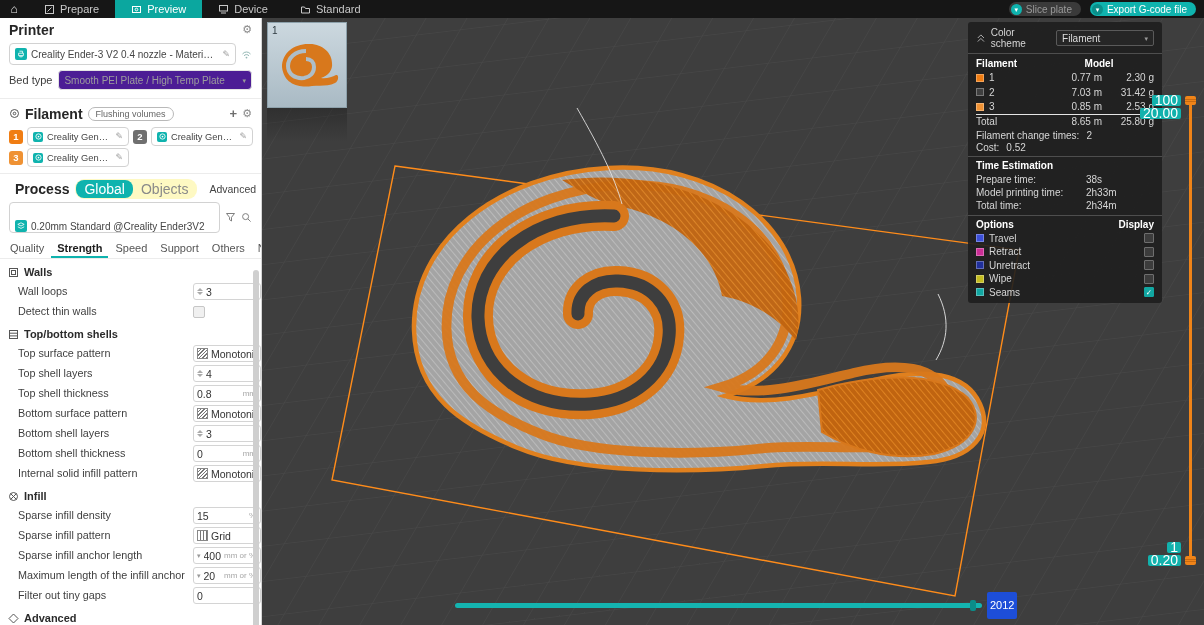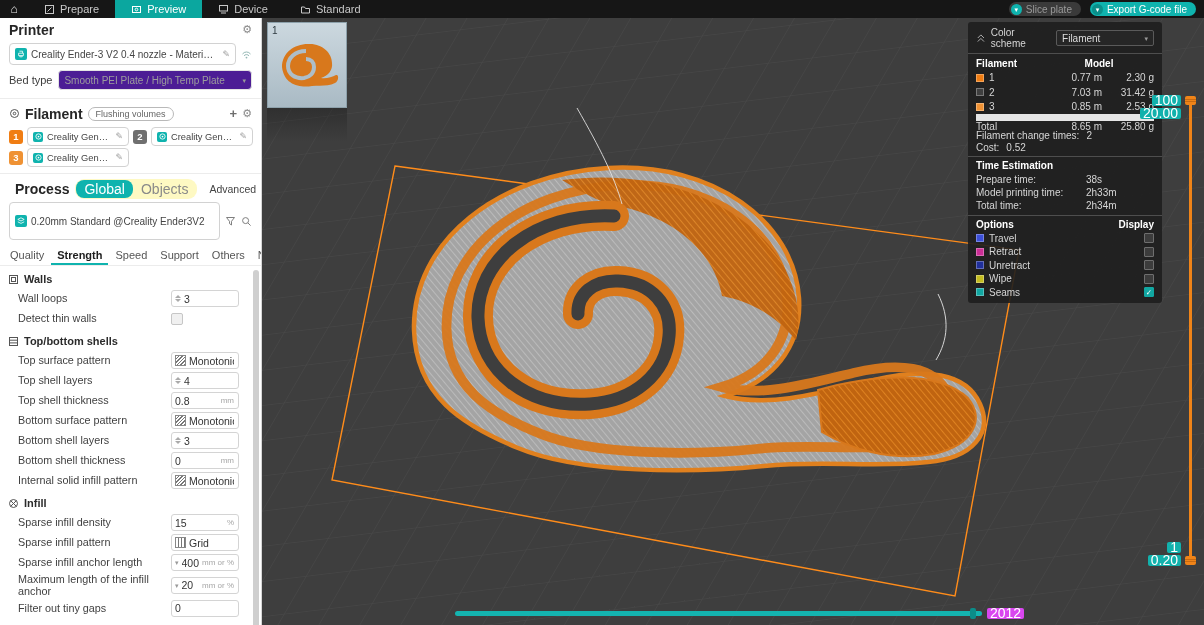--- a/index.html
+++ b/index.html
@@ -54,27 +54,27 @@
     display:flex; align-items:center; justify-content:center; cursor:pointer; }
   .filsel { width:102px; flex:none; height:19px; }
   .filsel .txt { font-size:9.3px; }
   .seg { display:flex; background:#fef9c3; border-radius:9px; padding:1px; font-size:14px; flex:none;justify-content:space-between; }
   .seg .on { background:#0fb3ae; color:#fff; border-radius:8px; padding:1px 8px; cursor:pointer; }
   .seg .off { color:#8a8a8a; padding:1px 8px; cursor:pointer; }
   .advlbl { font-size:10.5px; color:#444; }
   .toggle { width:24px; height:13px; flex:none; border-radius:7px; background:#0fb3ae; position:relative; cursor:pointer; }
   .toggle::after { content:""; position:absolute; right:1px; top:1px; width:11px; height:11px; border-radius:50%; background:#fff; }
   .preset-row { display:flex; align-items:center; gap:5px; padding:2px 9px; }
-  .preset-row .sel { flex:1; height:38px; }
+  .preset-row .sel { flex:1; height:31px;align-items:flex-end; }
   .ptabs { display:flex; gap:1px; padding:2px 4px 0; border-bottom:1px solid #ececec; height:24px; align-items:flex-end; }
   .ptab { padding:3px 6px 4px; color:#555; font-size:11px; cursor:pointer; white-space:nowrap; }
   .ptab.active { font-weight:bold; color:#1d1d1d; border-bottom:2px solid #0fb3ae; padding-bottom:2px; }
   .sec-h { display:flex; align-items:center; gap:5px; height:20px; padding:0 8px; font-weight:bold;
     font-size:11px; color:#2b2b2b; margin-top:3px; }
-  .prow { display:flex; align-items:center; padding:0 22px 0 18px; min-height:19px; margin-bottom:1px; }
+  .prow { display:flex; align-items:center; padding:0 0 0 18px; min-height:19px; margin-bottom:1px; }
   .prow .plabel { flex:1; color:#3f3f3f; line-height:1.15; padding-right:4px; font-size:10.8px; }
   .ctrl { width:68px; flex:none; display:flex; align-items:center; }
   .inp { width:68px; height:17px; border:1px solid #d4d4d4; border-radius:3px; display:flex; align-items:center;
     padding:0 4px 0 3px; gap:3px; background:#fff; font-size:10.5px; color:#333; cursor:text; }
   .inp .val { flex:1; white-space:nowrap; overflow:hidden; }
   .inp .unit { font-size:8px; color:#a6a6a6; white-space:nowrap; flex:none; }
   .spin-col { display:flex; flex-direction:column; gap:1px; flex:none; cursor:pointer; }
   .tri-up { width:0; height:0; border-left:3px solid transparent; border-right:3px solid transparent; border-bottom:3.5px solid #aaa; }
   .tri-dn { width:0; height:0; border-left:3px solid transparent; border-right:3px solid transparent; border-top:3.5px solid #aaa; }
   .chk { width:12px; height:12px; border:1px solid #c6c6c6; background:#f0f0f0; border-radius:2px; cursor:pointer; }
@@ -100,21 +100,21 @@
   .st-select { margin-left:auto; display:flex; align-items:center; gap:4px; border:1px solid #5a5a5a;
     background:#262626; border-radius:2px; height:16px; padding:0 5px; width:100px; color:#ddd; cursor:pointer; }
   .st-select .txt { flex:1; }
   .st-table { padding:2px 8px 0; }
   .st-row { display:grid; grid-template-columns:1fr 58px 52px; align-items:center; height:14.5px; }
   .st-row .num { text-align:right; }
   .st-row .bold { font-weight:bold; color:#fff; }
   .mspan { grid-column:2/4; text-align:center; font-weight:bold; color:#fff; }
   .cell1 { display:flex; align-items:center; }
   .sq { width:8px; height:8px; display:inline-block; margin-right:5px; border:1px solid rgba(255,255,255,.3); flex:none; }
-  .st-row.total { border-top:7px solid #e5e5e5; }
+  .st-row.total { border-top:1px solid #e5e5e5; }
   .st-line { padding:1px 8px 0; }
   .st-line .ml { margin-left:7px; }
   .st-sec { border-top:1px solid #4e4e4e; margin-top:3px; padding:3px 8px 2px; font-weight:bold; color:#fff; }
   .time-row { display:flex; padding:0 8px; height:13px; align-items:center; }
   .time-row .tlabel { width:110px; flex:none; }
   .opt-head { display:flex; padding:3px 8px 2px; font-weight:bold; color:#fff; border-top:1px solid #4e4e4e; margin-top:3px; }
   .opt-row { display:flex; align-items:center; padding:0 8px; height:13.5px; }
   .ochk { width:10px; height:10px; border:1px solid #6e6e6e; background:#3c3c3c; border-radius:1px;
     display:flex; align-items:center; justify-content:center; font-size:7.5px; color:#fff; cursor:pointer; flex:none; }
   .ochk.checked { background:#12a7a2; border-color:#12a7a2; }
@@ -128,21 +128,21 @@
   .vhandle.bot { top:538px; }
   .vlab { position:absolute; right:23px; background:#12b1ac; color:#fff; font-size:14px; padding:0 3px;
     border-radius:2px; line-height:11px; white-space:nowrap; }
   .vlab.l1 { top:77px; } .vlab.l2 { top:90px; }
   .vlab.l3 { top:524px; } .vlab.l4 { top:537px; }
 
   
   .hslider { position:absolute; left:193px; bottom:6px; display:flex; align-items:center; gap:5px; }
   .htrack { width:527px; height:5px; background:#14b4b0; border-radius:3px; position:relative; cursor:pointer; }
   .hhandle { position:absolute; right:6px; top:-3px; width:6px; height:11px; background:#0b8d89; border-radius:2px; cursor:grab; }
-  .hlab { background:#d946ef; color:#fff; font-size:14px; padding:0 3px; border-radius:2px; line-height:11px; }
+  .hlab { background:#1d4ed8; color:#fff; font-size:11px; padding:8px 3px; border-radius:2px; line-height:11px; }
 </style>
 </head>
 <body>
 
 <div class="topbar">
   <div class="tb-home">
     <span>⌂</span>
   </div>
   <div class="tb-tab">
     <svg class="ticon" width="11" height="11" viewBox="0 0 11 11">

